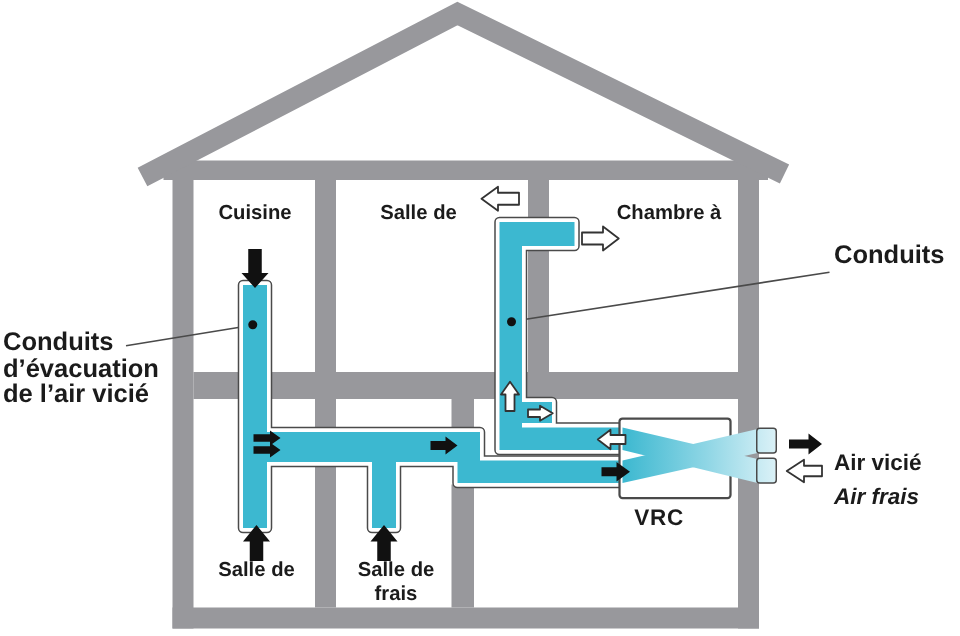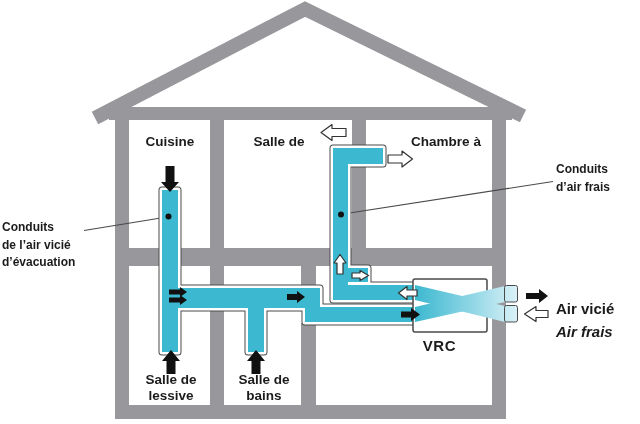--- a/index.html
+++ b/index.html
@@ -6,21 +6,21 @@
   #stage {
     position:relative; width:640px; height:424px; overflow:hidden;
     background:#ffffff; font-family:"Liberation Sans", sans-serif;
   }
   #diagram-svg { position:absolute; left:0; top:0; }
   .lbl {
     position:absolute; font-weight:bold; color:var(--text,#1b1b1b);
     font-family:"Liberation Sans", sans-serif; white-space:nowrap;
   }
   .room  { font-size:13.5px; line-height:15.5px; text-align:center; }
-  .title { font-size:12px; line-height:17.5px; }
+  .title { font-size:17px; line-height:17.5px; }
   .legend{ font-size:15px; line-height:16px; }
   #lbl-cuisine { left:130px; top:134px; width:80px; }
   #lbl-sejour  { left:229px; top:134px; width:100px; }
   #lbl-chambre { left:386px; top:134px; width:120px; }
   #lbl-lessive { left:121px; top:372px; width:100px; }
   #lbl-bains   { left:214px; top:372px; width:100px; }
   #lbl-vrc     { left:404px; top:337px; width:52px; text-align:right;
                  font-size:15px; letter-spacing:0.5px; }
   #lbl-stale   { left:556px; top:301px; }
   #lbl-fresh   { left:556px; top:324px;font-style:italic; }
@@ -102,49 +102,47 @@
       <path d="M388 155 L402 155 L402 151 L412.5 159 L402 167 L402 163 L388 163 Z"></path>
       <path d="M337 274 L343 274 L343 263 L346 263 L340 254.5 L334 263 L337 263 Z"></path>
       <path d="M352 273 L360 273 L360 270.5 L368.5 275.5 L360 280.5 L360 278 L352 278 Z"></path>
       <path d="M417 290 L407 290 L407 286.5 L398.5 293 L407 299.5 L407 296 L417 296 Z"></path>
       <path d="M548 310.5 L536 310.5 L536 306.5 L524.5 314 L536 321.5 L536 317.5 L548 317.5 Z"></path>
     </g>
   </svg>
 
   <div class="lbl title" id="title-left">
     <div>Conduits</div>
+    <div>d’évacuation</div>
     <div>de l’air vicié</div>
-    <div>d’évacuation</div>
   </div>
 
   <div class="lbl title" id="title-right">
     <div>Conduits</div>
-    <div>d’air frais</div>
   </div>
 
   <div class="lbl room" id="lbl-cuisine">
     <div>Cuisine</div>
   </div>
 
   <div class="lbl room" id="lbl-sejour">
     <div>Salle de</div>
   </div>
 
   <div class="lbl room" id="lbl-chambre">
     <div>Chambre à</div>
   </div>
 
   <div class="lbl room" id="lbl-lessive">
     <div>Salle de</div>
-    <div>lessive</div>
   </div>
 
   <div class="lbl room" id="lbl-bains">
     <div>Salle de</div>
-    <div>bains</div>
+    <div>frais</div>
   </div>
 
   <div class="lbl" id="lbl-vrc">VRC</div>
 
   <div class="lbl legend" id="lbl-stale">Air vicié</div>
   <div class="lbl legend" id="lbl-fresh">Air frais</div>
 
 </div>
 
 </body></html>

